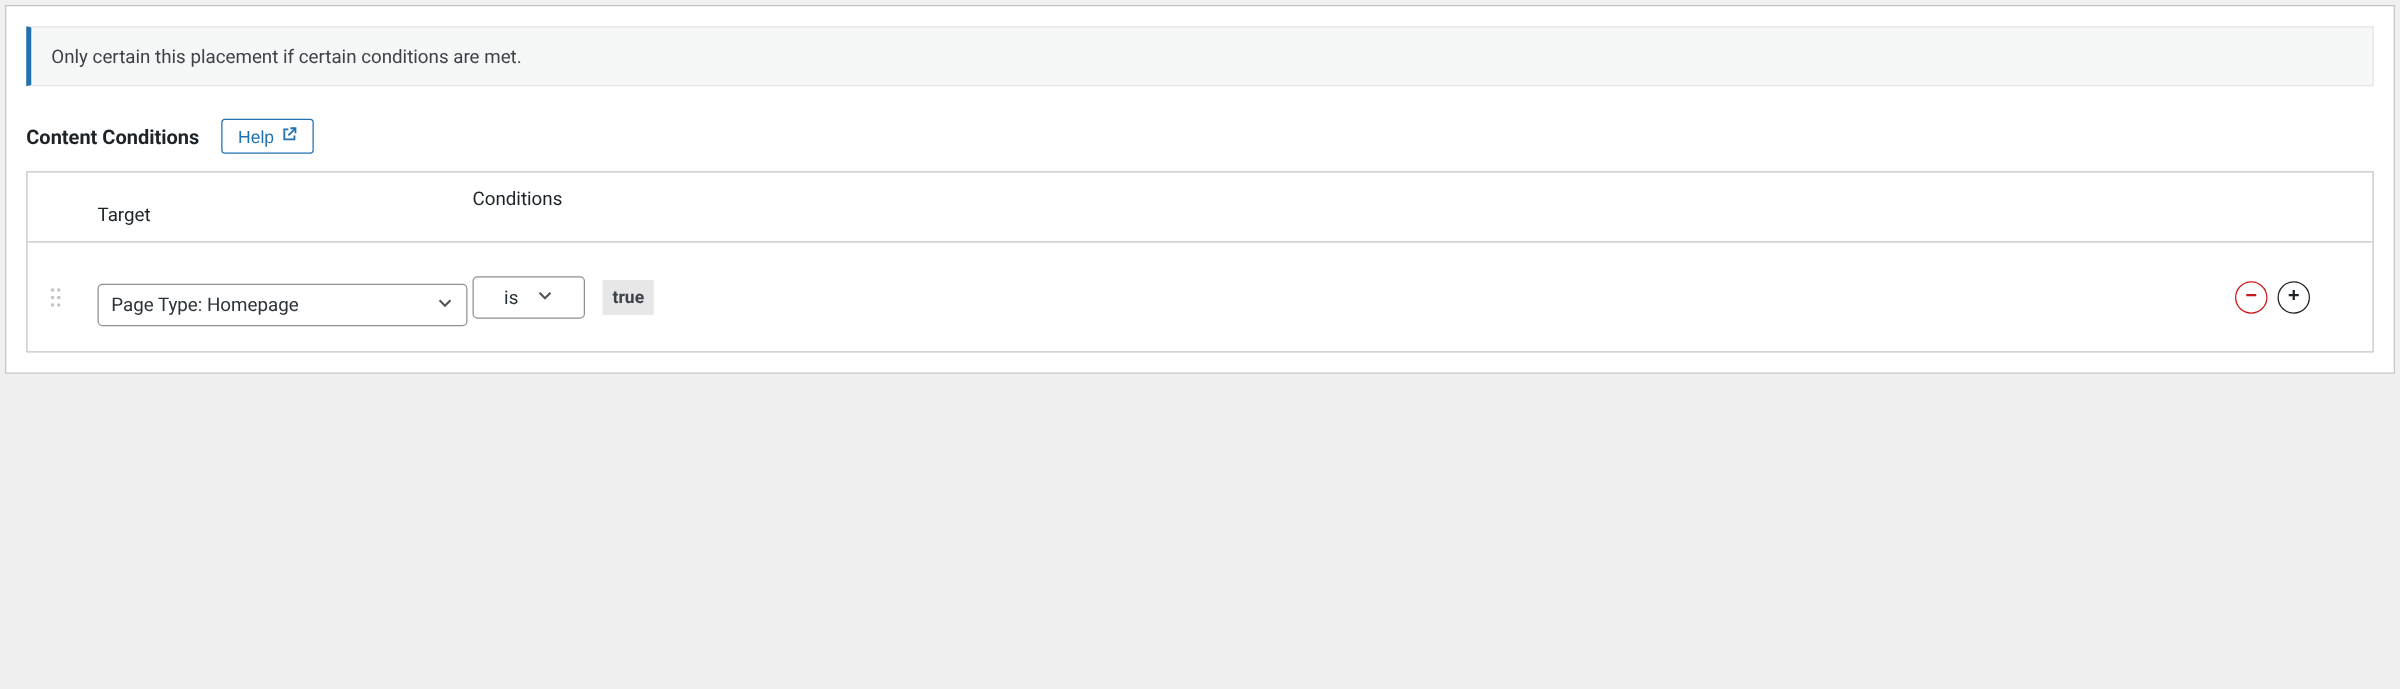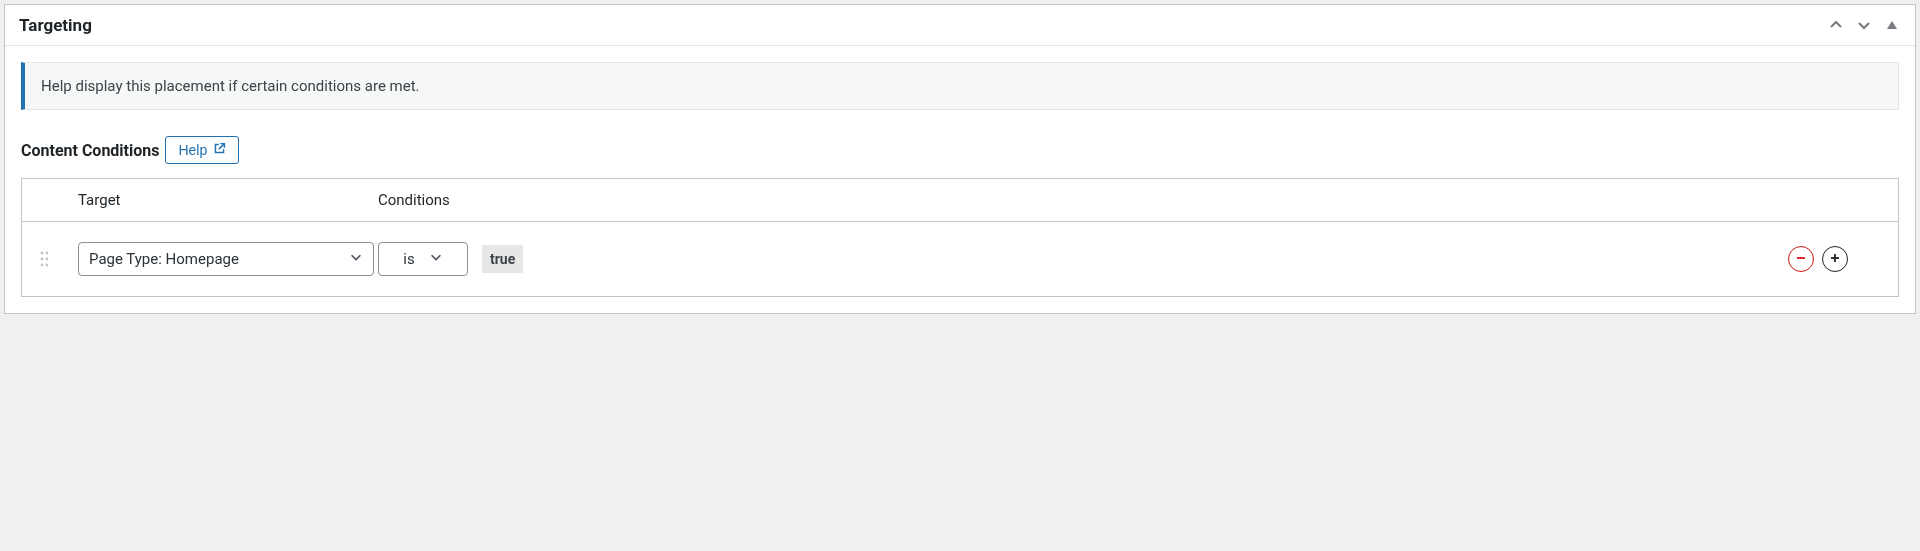--- a/index.html
+++ b/index.html
@@ -48,21 +48,21 @@
       border: 1px solid #e5e5e5;
       border-left: 4px solid #2271b1;
       padding: 14px 16px;
       margin-bottom: 26px;
       color: #3c434a;
       font-size: 15px;
     }
     .section-row {
       display: flex;
       align-items: center;
-      gap: 6px;
+      gap: 18px;
       margin-bottom: 14px;
     }
     .section-title {
       font-size: 16px;
       font-weight: 700;
       color: #1d2327;
     }
     .help-btn {
       display: inline-flex;
       gap: 6px;
@@ -77,21 +77,21 @@
     .table {
       border: 1px solid #c3c4c7;
       width: 100%;
     }
     .thead {
       display: flex;
       border-bottom: 1px solid #c3c4c7;
       padding: 12px 0;
     }
     .col-handle { width: 48px; flex-shrink: 0; }
-    .col-target { width: 300px; flex-shrink: 0; padding-left: 8px; }
+    .col-target { width: 300px; flex-shrink: 0; padding-left: 8px; margin-top: 13px; }
     .col-cond { flex: 1; padding-left: 8px; }
     .col-actions { width: 110px; flex-shrink: 0; }
     .th {
       font-size: 15px;
       color: #1d2327;
       font-weight: 400;
     }
     .trow {
       display: flex;
       align-items: center;
@@ -155,43 +155,23 @@
     }
     .circ-btn.add {
       border-color: #1d2327;
       color: #1d2327;
     }
   </style>
 </head>
 <body>
 
 <div class="panel">
-  <div class="panel-header">
-    <div class="panel-title">Targeting</div>
-    <div class="header-controls">
-      <span class="chev">
-        <svg width="16" height="16" viewBox="0 0 16 16" fill="none" stroke="currentColor" stroke-width="2">
-            <path d="M3 10 L8 5 L13 10"></path>
-          </svg>
-      </span>
-      <span class="chev">
-        <svg width="16" height="16" viewBox="0 0 16 16" fill="none" stroke="currentColor" stroke-width="2">
-            <path d="M3 6 L8 11 L13 6"></path>
-          </svg>
-      </span>
-      <span class="tri">
-        <svg width="12" height="12" viewBox="0 0 12 12" fill="currentColor">
-            <path d="M6 2 L11 10 L1 10 Z"></path>
-          </svg>
-      </span>
-    </div>
-  </div>
 
   <div class="panel-body">
-    <div class="info-box">Help display this placement if certain conditions are met.</div>
+    <div class="info-box">Only certain this placement if certain conditions are met.</div>
 
     <div class="section-row">
       <div class="section-title">Content Conditions</div>
       <button class="help-btn">
         <span>Help</span>
         <span>
           <svg width="13" height="13" viewBox="0 0 16 16" fill="none" stroke="currentColor" stroke-width="1.8">
             <path d="M7 3 H3 V13 H13 V9"></path>
             <path d="M9 2 H14 V7"></path>
             <path d="M14 2 L7 9"></path>

